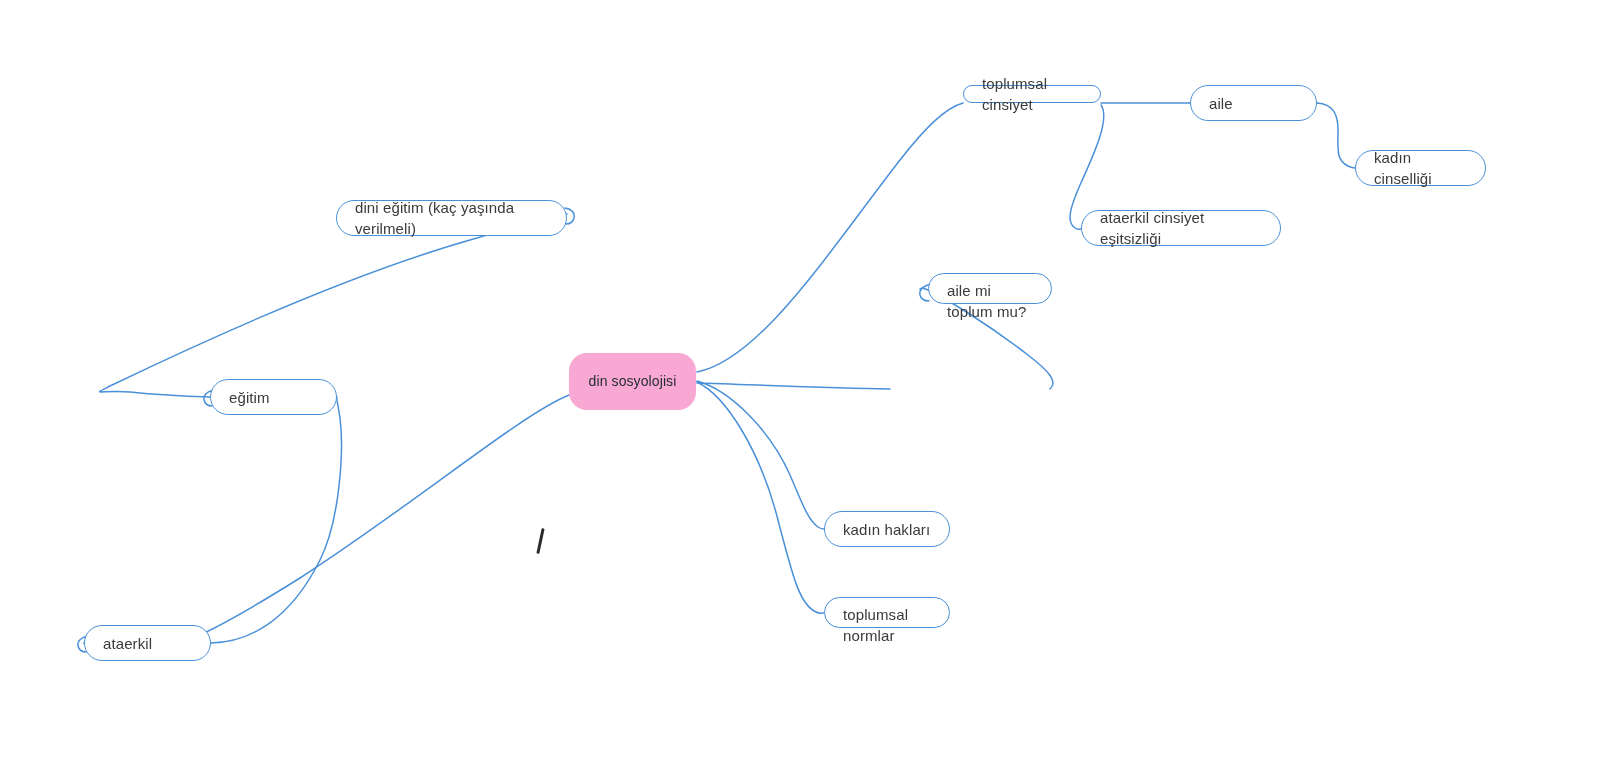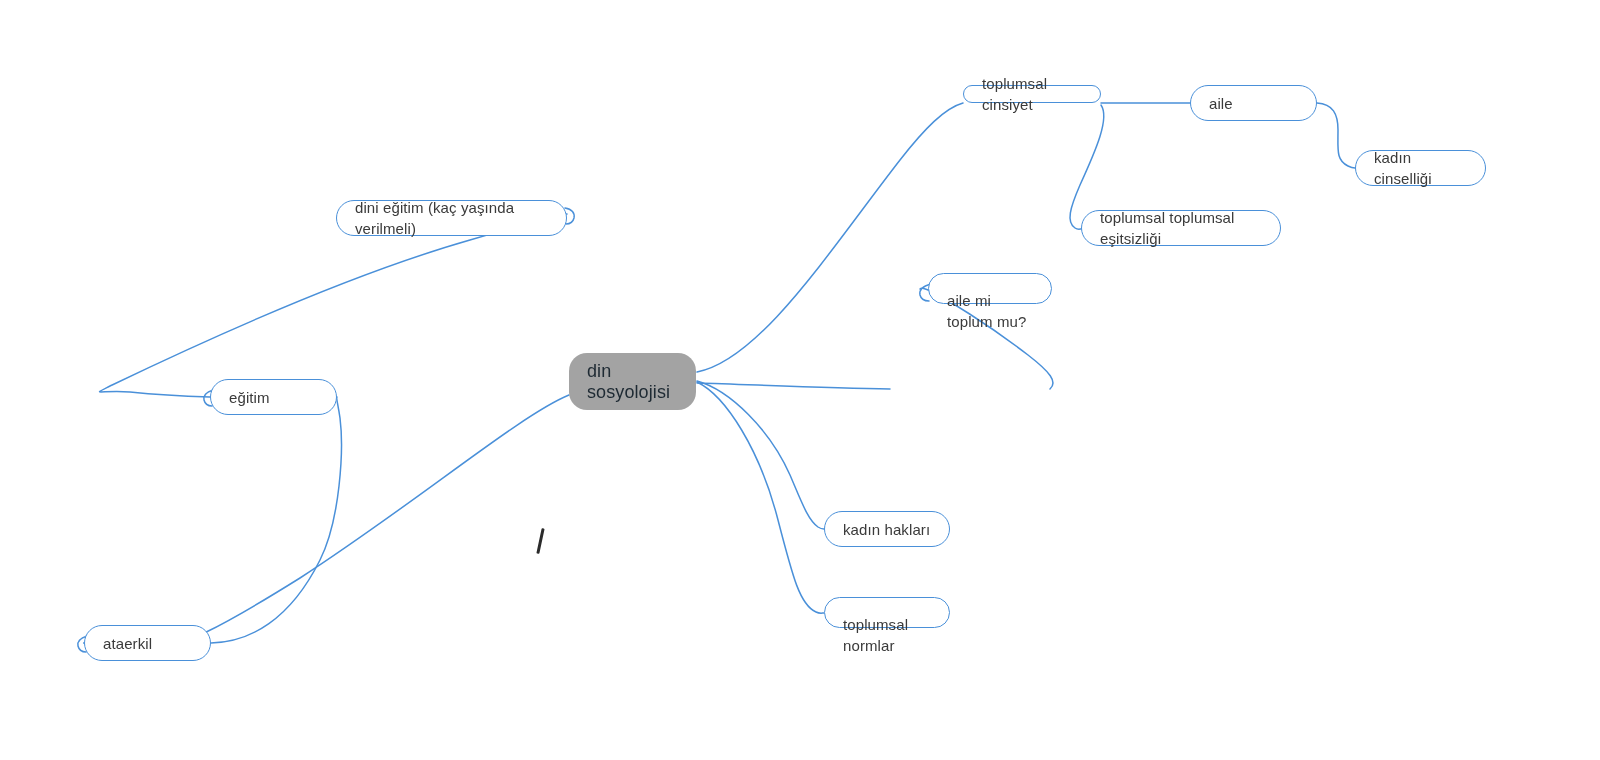--- a/index.html
+++ b/index.html
@@ -36,31 +36,31 @@
     border-radius: 999px;
     color: #3a3a3a;
     font-size: 15px;
     line-height: 21px;
     letter-spacing: 0.1px;
     padding: 0 18px;
     white-space: normal;
     z-index: 5;
   }
   .node.root {
-    background: #a3a3a3;
+    background: #f9a8d4;
     border: none;
     border-radius: 18px;
     color: #1e2a33;
-    font-size: 18px;
+    font-size: 14px;
     justify-content: center;
     z-index: 6;
   }
   .node.overflow-text {
     align-items: flex-start;
-    padding-top: 16px;
+    padding-top: 6px;
     overflow: visible;
   }
   .node.overflow-text .label {
     display: block;
     width: 100%;
   }
   .stray-mark {
     position: absolute;
     width: 3px;
     height: 26px;
@@ -120,21 +120,21 @@
 
   <div class="node" style="left:1190px; top:85px; width:127px; height:36px;">
     <span class="label">aile</span>
   </div>
 
   <div class="node" style="left:1355px; top:150px; width:131px; height:36px;">
     <span class="label">kadın cinselliği</span>
   </div>
 
   <div class="node" style="left:1081px; top:210px; width:200px; height:36px;">
-    <span class="label">toplumsal toplumsal eşitsizliği</span>
+    <span class="label">ataerkil cinsiyet eşitsizliği</span>
   </div>
 
   <div class="node overflow-text" style="left:928px; top:273px; width:124px; height:31px;">
     <span class="label">aile mi toplum mu?</span>
   </div>
 
 
   <div class="node" style="left:824px; top:511px; width:126px; height:36px;">
     <span class="label">kadın hakları</span>
   </div>

